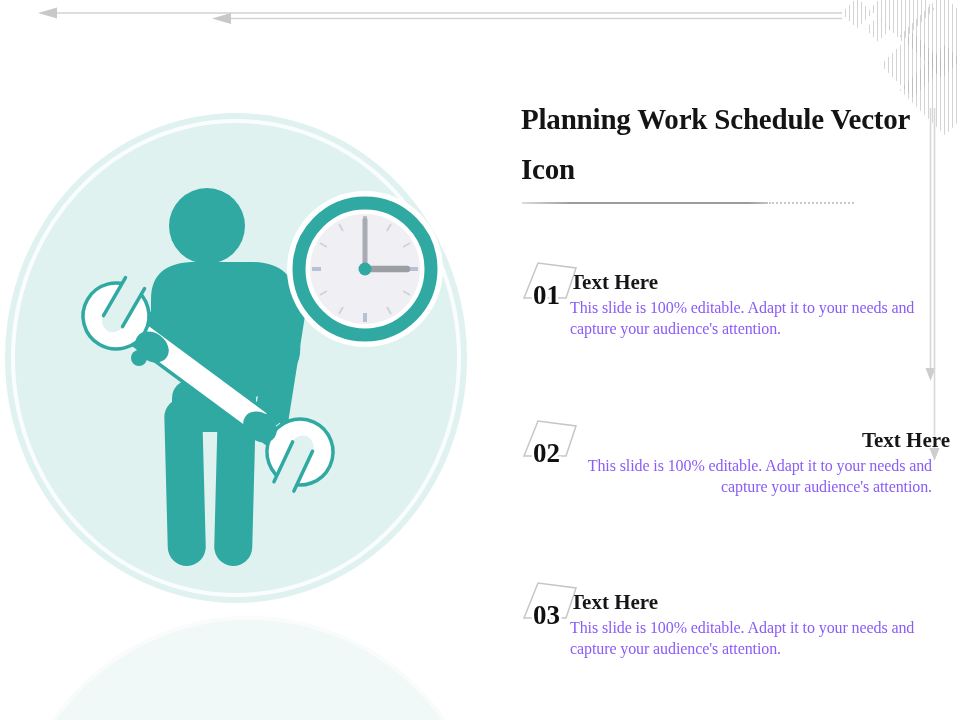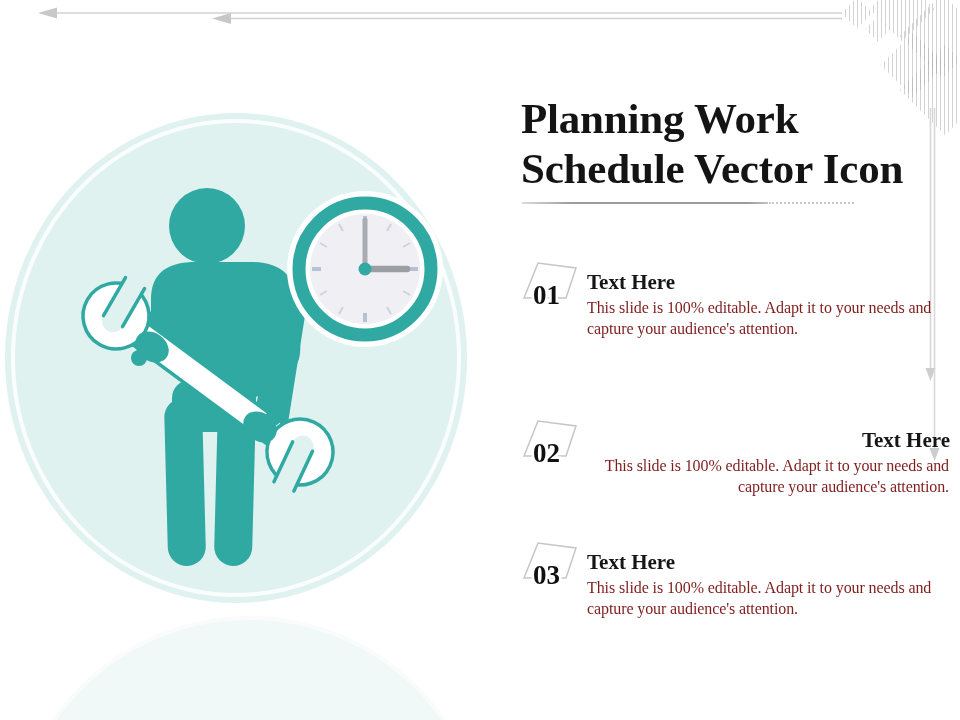--- a/index.html
+++ b/index.html
@@ -19,51 +19,51 @@
   
   .reflection{
     position:absolute;left:10px;top:616px;width:470px;height:470px;
     border-radius:50%;
     background:#f1f9f8;
     border:4px solid #f9fcfb;
   }
   
   .title{
     position:absolute;left:521px;top:94px;width:432px;
-    font-size:43px;line-height:50px;font-weight:bold;color:#141414;
+    font-size:29px;line-height:50px;font-weight:bold;color:#141414;
     letter-spacing:-.2px;
   }
   .divider{
     position:absolute;left:522px;top:201px;width:332px;height:4px;
     display:flex;align-items:center;
   }
   .divider .solid{
     width:247px;height:2px;
     background:linear-gradient(to right,#dcdcdc,#9c9c9c 20%,#9c9c9c 92%,#c4c4c4);
   }
   .divider .dots{
     width:85px;height:0;border-top:2px dotted #c9c9c9;margin-left:1px;
   }
   
   .item{position:absolute;left:520px;width:430px;}
   .item-badge{position:absolute;left:0;top:0;}
-  .item-text{margin-left:67px;padding-top:11px;}
+  .item-text{margin-left:50px;padding-top:11px;}
   .item-heading{
     font-size:21px;font-weight:bold;color:#161616;line-height:22px;margin:0;
   }
   .item-body{
-    font-size:16px;color:#7f1d1d;line-height:21px;width:362px;margin-top:4px;
+    font-size:16px;color:#8b5cf6;line-height:21px;width:362px;margin-top:4px;
     letter-spacing:-.1px;
   }
   .badge-num{
     font-family:"Liberation Serif","DejaVu Serif",serif;
     font-size:27px;font-weight:bold;fill:#101010;
     stroke:#ffffff;stroke-width:5;paint-order:stroke;
   }
-  #item-1{top:260px;} #item-2{top:418px;text-align:right;} #item-3{top:540px;}
+  #item-1{top:260px;} #item-2{top:418px;text-align:right;} #item-3{top:580px;}
 </style>
 </head>
 <body>
 
 <svg width="960" height="720" viewBox="0 0 960 720" style="position:absolute;left:0;top:0;pointer-events:none;">
   <g>
     <line x1="55" y1="13" x2="842" y2="13" stroke="#d2d2d2" stroke-width="1.6"></line>
     <polygon points="38,13 57,7.5 57,18.5" fill="#c8c8c8"></polygon>
   </g>
   <g>

